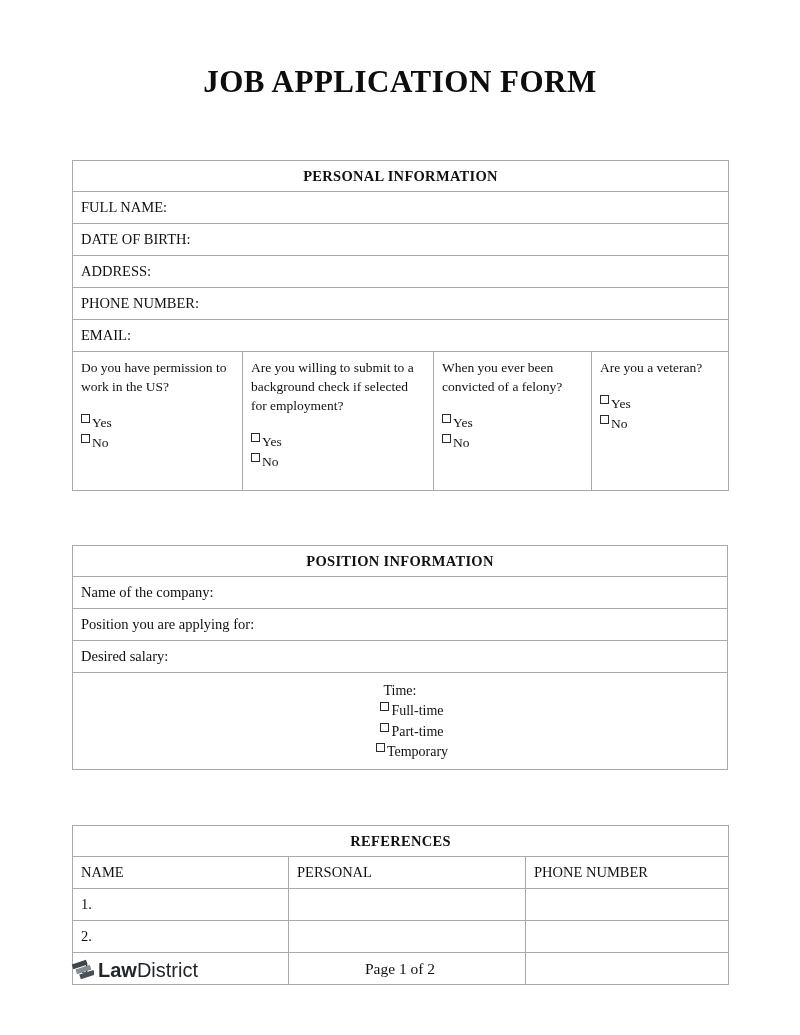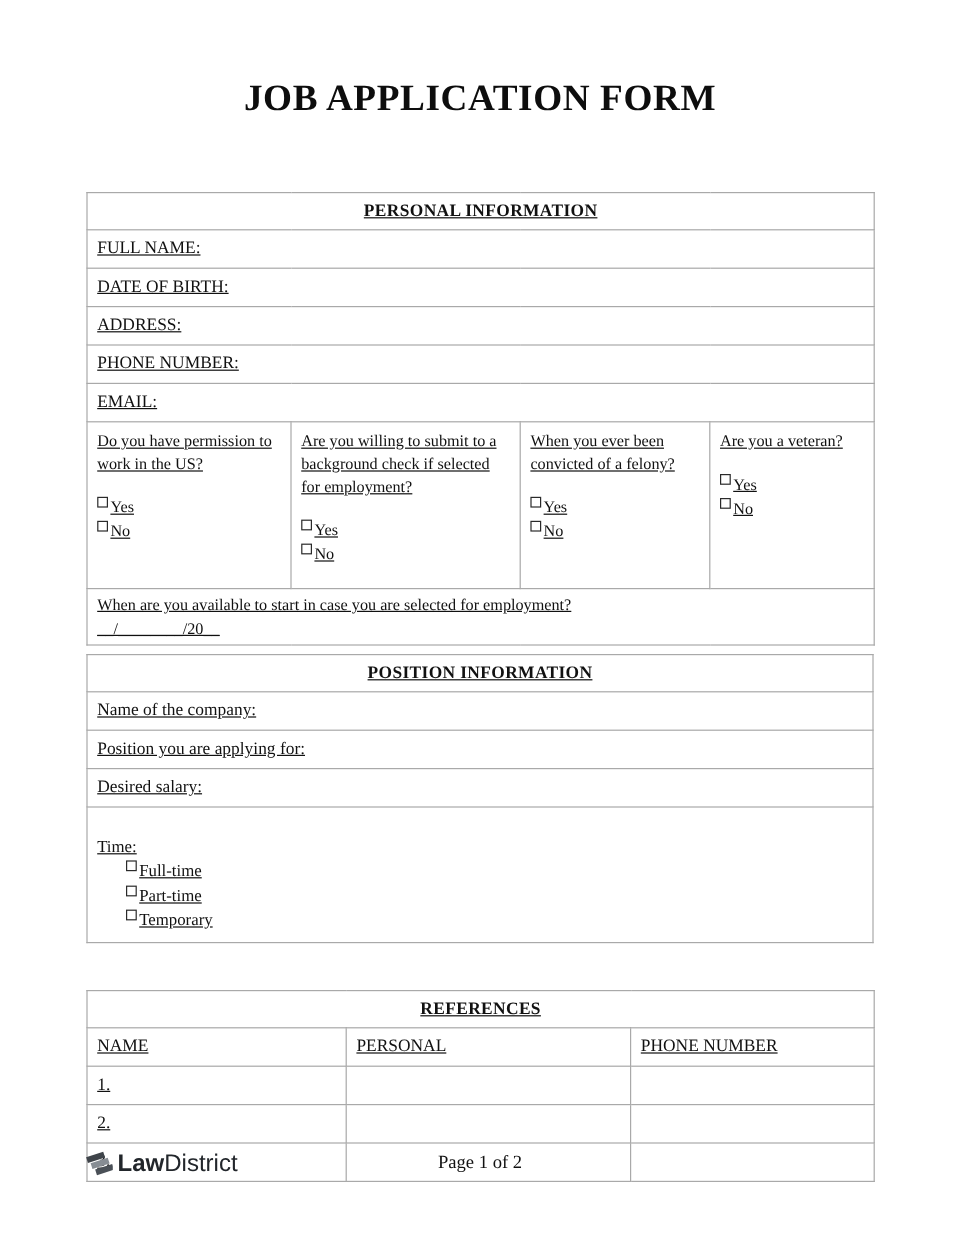--- a/index.html
+++ b/index.html
@@ -13,40 +13,39 @@
     text-align:center; font-size:31px; font-weight:bold; margin:0;
     letter-spacing:0.5px; color:#0d0d0d;
   }
   table.tbl {
     position:absolute; left:72px; width:656px;
     border-collapse:collapse; table-layout:fixed;
   }
   table.tbl td {
     border:1px solid #a9a9a9; padding:2px 8px; vertical-align:middle;
     font-size:14.5px;
-    text-decoration:underline;
   }
   td.sec {
     text-align:center; font-weight:bold; font-size:16.5px;
     height:26px; letter-spacing:0.3px;
   }
   tr.frow td { height:27px; }
   tr.qrow td { vertical-align:top; padding-top:6px; font-size:13.5px; line-height:1.42; height:130px; }
   .opts { margin-top:1.25em; }
   .opt { line-height:1.45; }
   .cb {
     display:inline-block; width:7px; height:7px;
     border:1px solid #2a2a2a; vertical-align:4px; margin-right:2px;
     background:#fff;
   }
   tr.arow td { height:42px; font-size:13.5px; line-height:1.5; vertical-align:middle; }
   .t1 { top:160px; }
   .t2 { top:545px; }
   .t3 { top:825px; }
-  tr.trow td { vertical-align:top; padding-top:24px; height:86px; font-size:14px; line-height:1.45; }
+  tr.trow td { vertical-align:top; padding-top:8px; height:86px; font-size:14px; line-height:1.45;text-align:center; }
   .time-opts { padding-left:24px; }
   td.colhead { text-align:left; font-size:14px; height:27px; }
   tr.rrow td { height:27px; }
   .footer-logo {
     position:absolute; left:70px; top:954px; height:32px;
     display:flex; align-items:center;
     font-family:"Liberation Sans", sans-serif; font-size:20px; color:#22262b;
   }
   .footer-logo .law { font-weight:bold; margin-left:4px; }
   .footer-logo .district { font-weight:400; }
@@ -107,26 +106,20 @@
         <div class="opt"><span class="cb"></span><span>Yes</span></div>
         <div class="opt"><span class="cb"></span><span>No</span></div>
       </div>
     </td>
     <td>
       <div>Are you a veteran?</div>
       <div class="opts">
         <div class="opt"><span class="cb"></span><span>Yes</span></div>
         <div class="opt"><span class="cb"></span><span>No</span></div>
       </div>
-    </td>
-  </tr>
-  <tr class="arow">
-    <td colspan="4">
-      <div>When are you available to start in case you are selected for employment?</div>
-      <div>__/________/20__</div>
     </td>
   </tr>
   </tbody>
 </table>
 
 <table class="tbl t2">
   <tbody>
   <tr>
         <td class="sec">POSITION INFORMATION</td>
       </tr>

